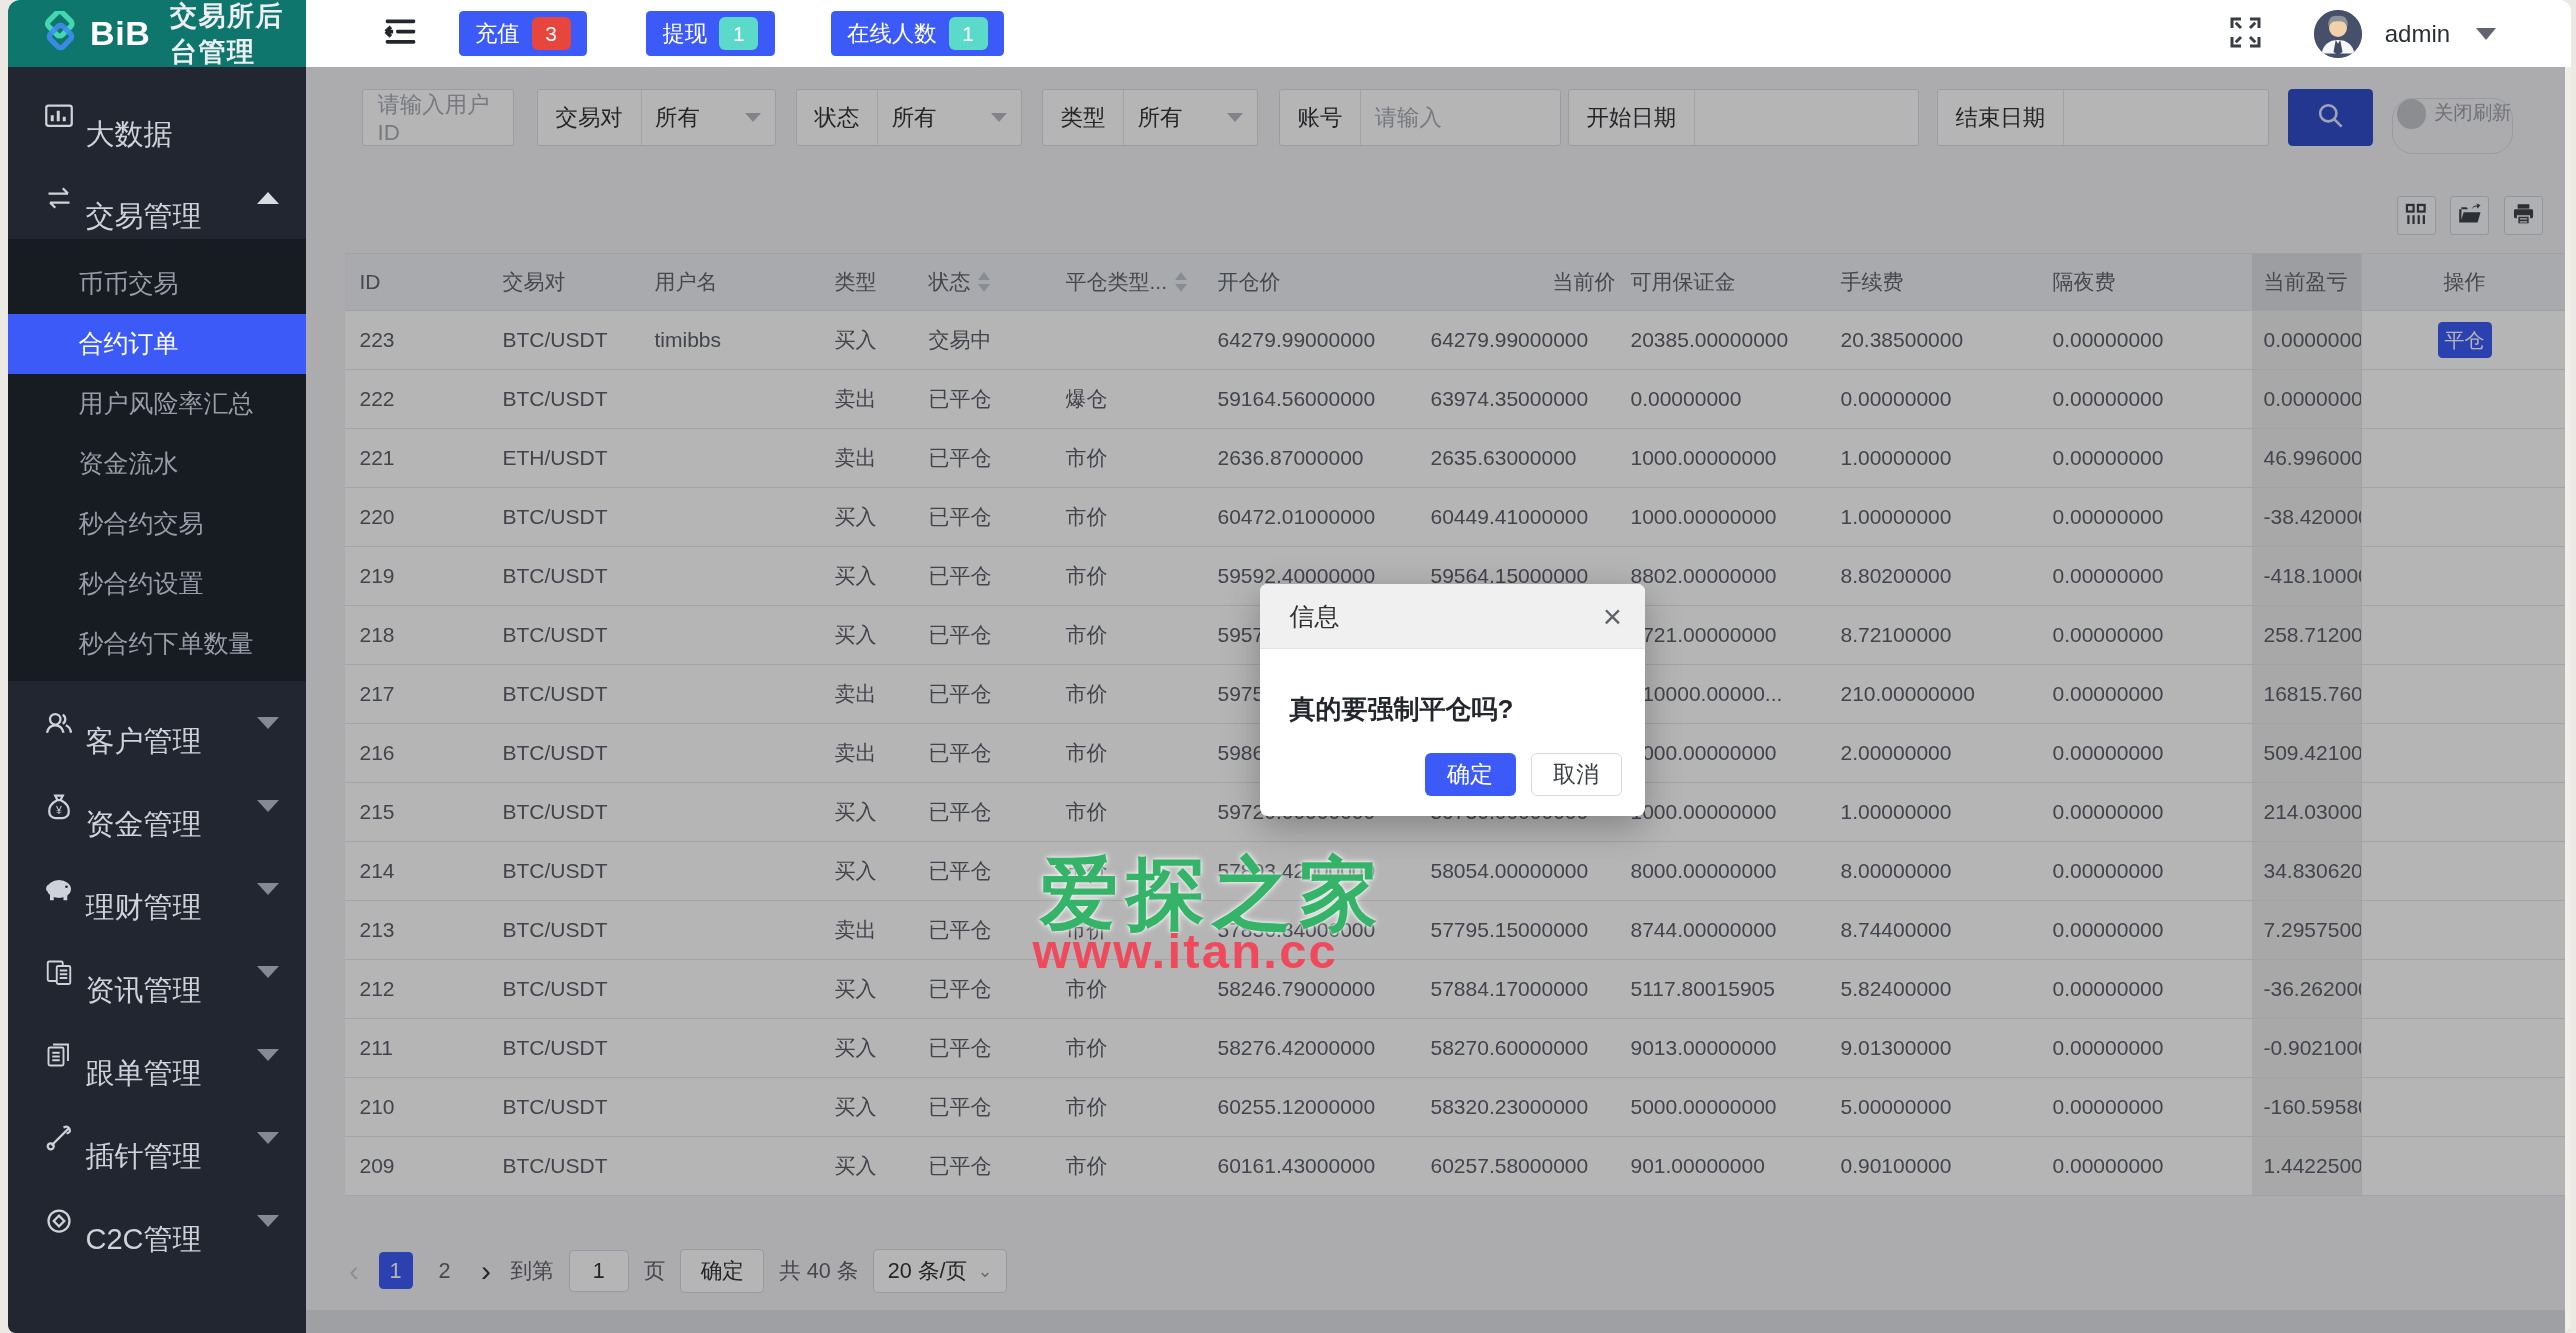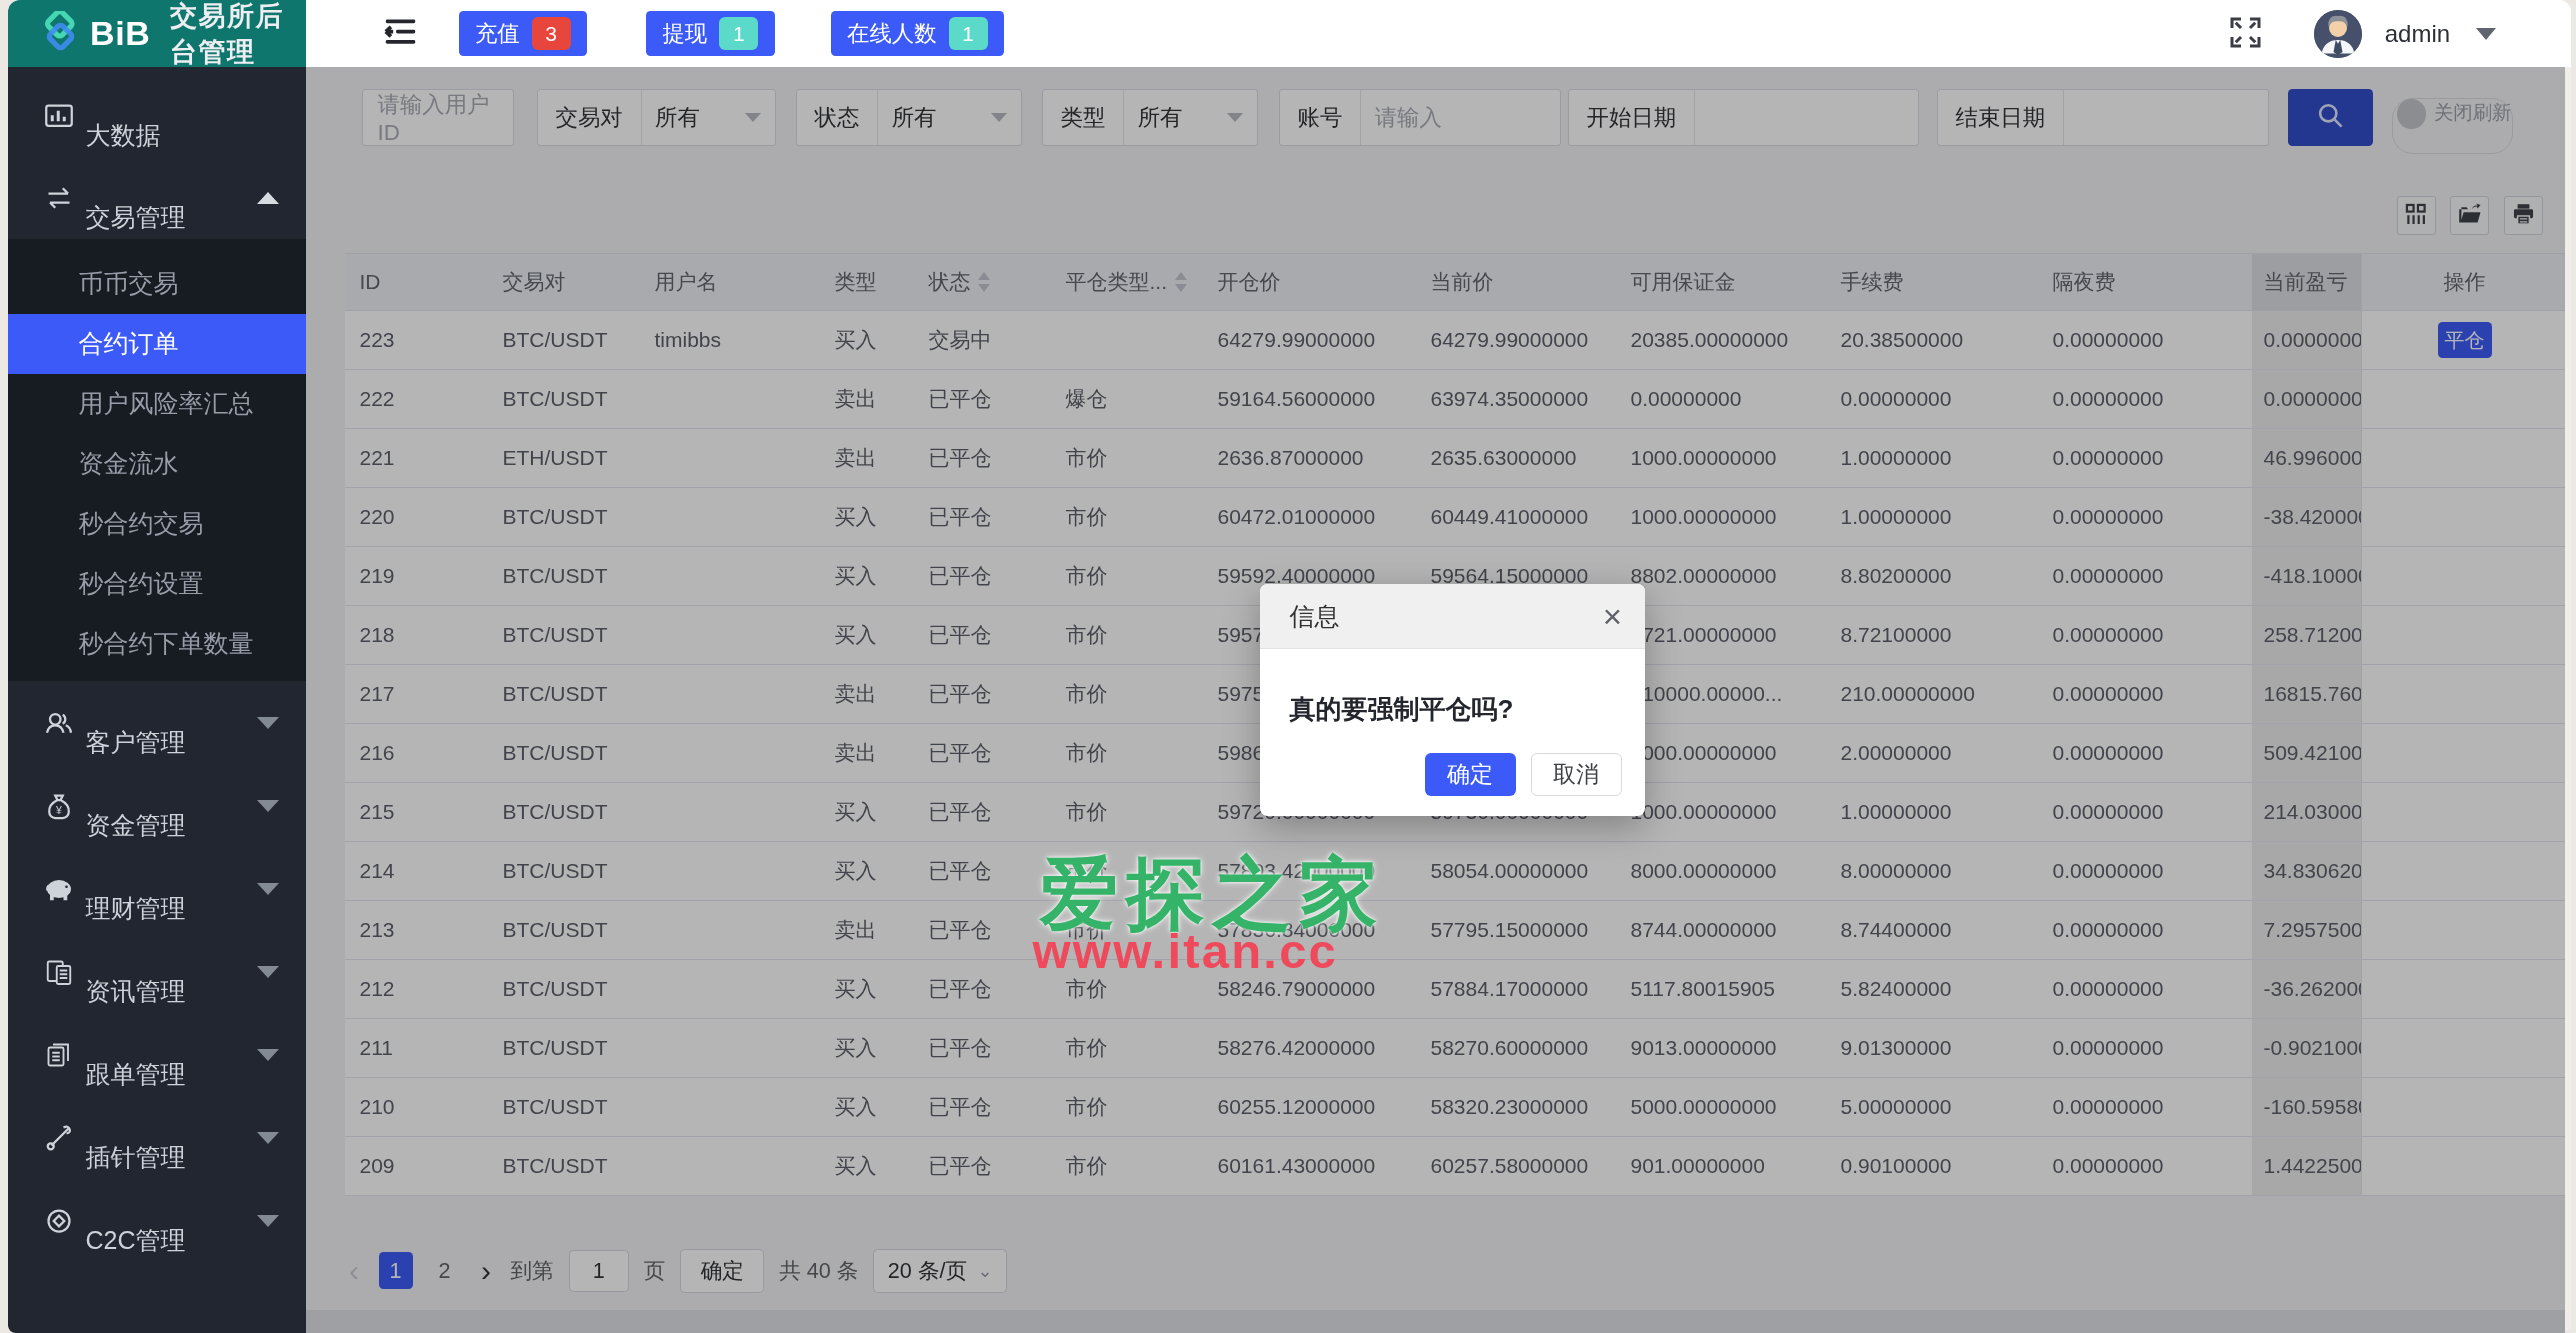--- a/index.html
+++ b/index.html
@@ -26,21 +26,21 @@
   .tb-right{margin-left:auto;display:flex;align-items:center;margin-right:75px;gap:22.4px;}
   .fullscreen-btn{cursor:pointer;margin-right:30px;}
   .avatar{width:48px;height:48px;border-radius:50%;overflow:hidden;background:#46506a;cursor:pointer;}
   .admin-name{font-size:24px;color:#2b2f36;cursor:pointer;}
   .admin-caret{width:0;height:0;border-left:10.4px solid transparent;border-right:10.4px solid transparent;
                border-top:12px solid #5f646e;margin-left:3px;cursor:pointer;}
   
   .sidebar{position:absolute;left:0;top:67px;bottom:0;width:298px;background:#212631;z-index:15;overflow:hidden;}
   .side-item{height:82px;display:flex;align-items:center;cursor:pointer;position:relative;}
   .side-item .icon{width:30px;margin-left:36px;flex:0 0 auto;display:flex;}
-  .side-item .lbl{color:#ced2d9;font-size:25px;margin-left:12px;white-space:nowrap;margin-top:39px;}
+  .side-item .lbl{color:#ced2d9;font-size:29px;margin-left:12px;white-space:nowrap;margin-top:39px;}
   .side-item .caret{position:absolute;right:27px;width:0;height:0;border-left:11.2px solid transparent;border-right:11.2px solid transparent;}
   .caret-down{border-top:12.7px solid #848a94;}
   .caret-up{border-bottom:12.7px solid #d8dbe0;}
   .side-item.h112{height:83px;}
   .submenu{background:#171b22;padding:15px 0 7.5px 0;}
   .sub-item{height:60px;display:flex;align-items:center;cursor:pointer;}
   .sub-item .lbl{color:#979da8;font-size:25px;margin-left:71px;white-space:nowrap;}
   .sub-item.active{background:#3b5af7;}
   .sub-item.active .lbl{color:#fff;}
   .side-pad{height:7.5px;}
@@ -407,21 +407,21 @@
           <div class="th" style="flex: 0 0 152px;">
             <span>平仓类型...</span>
             <span class="sorters">
               <i class="sort-up"></i>
               <i class="sort-down"></i>
             </span>
           </div>
           <div class="th" style="flex: 0 0 213px;">
             <span>开仓价</span>
           </div>
-          <div class="th" style="flex: 0 0 200px;">
+          <div class="th" style="flex: 0 0 200px; justify-content: flex-end;">
             <span>当前价</span>
           </div>
           <div class="th" style="flex: 0 0 210px;">
             <span>可用保证金</span>
           </div>
           <div class="th" style="flex: 0 0 212px;">
             <span>手续费</span>
           </div>
           <div class="th" style="flex: 0 0 214px;">
             <span>隔夜费</span>

